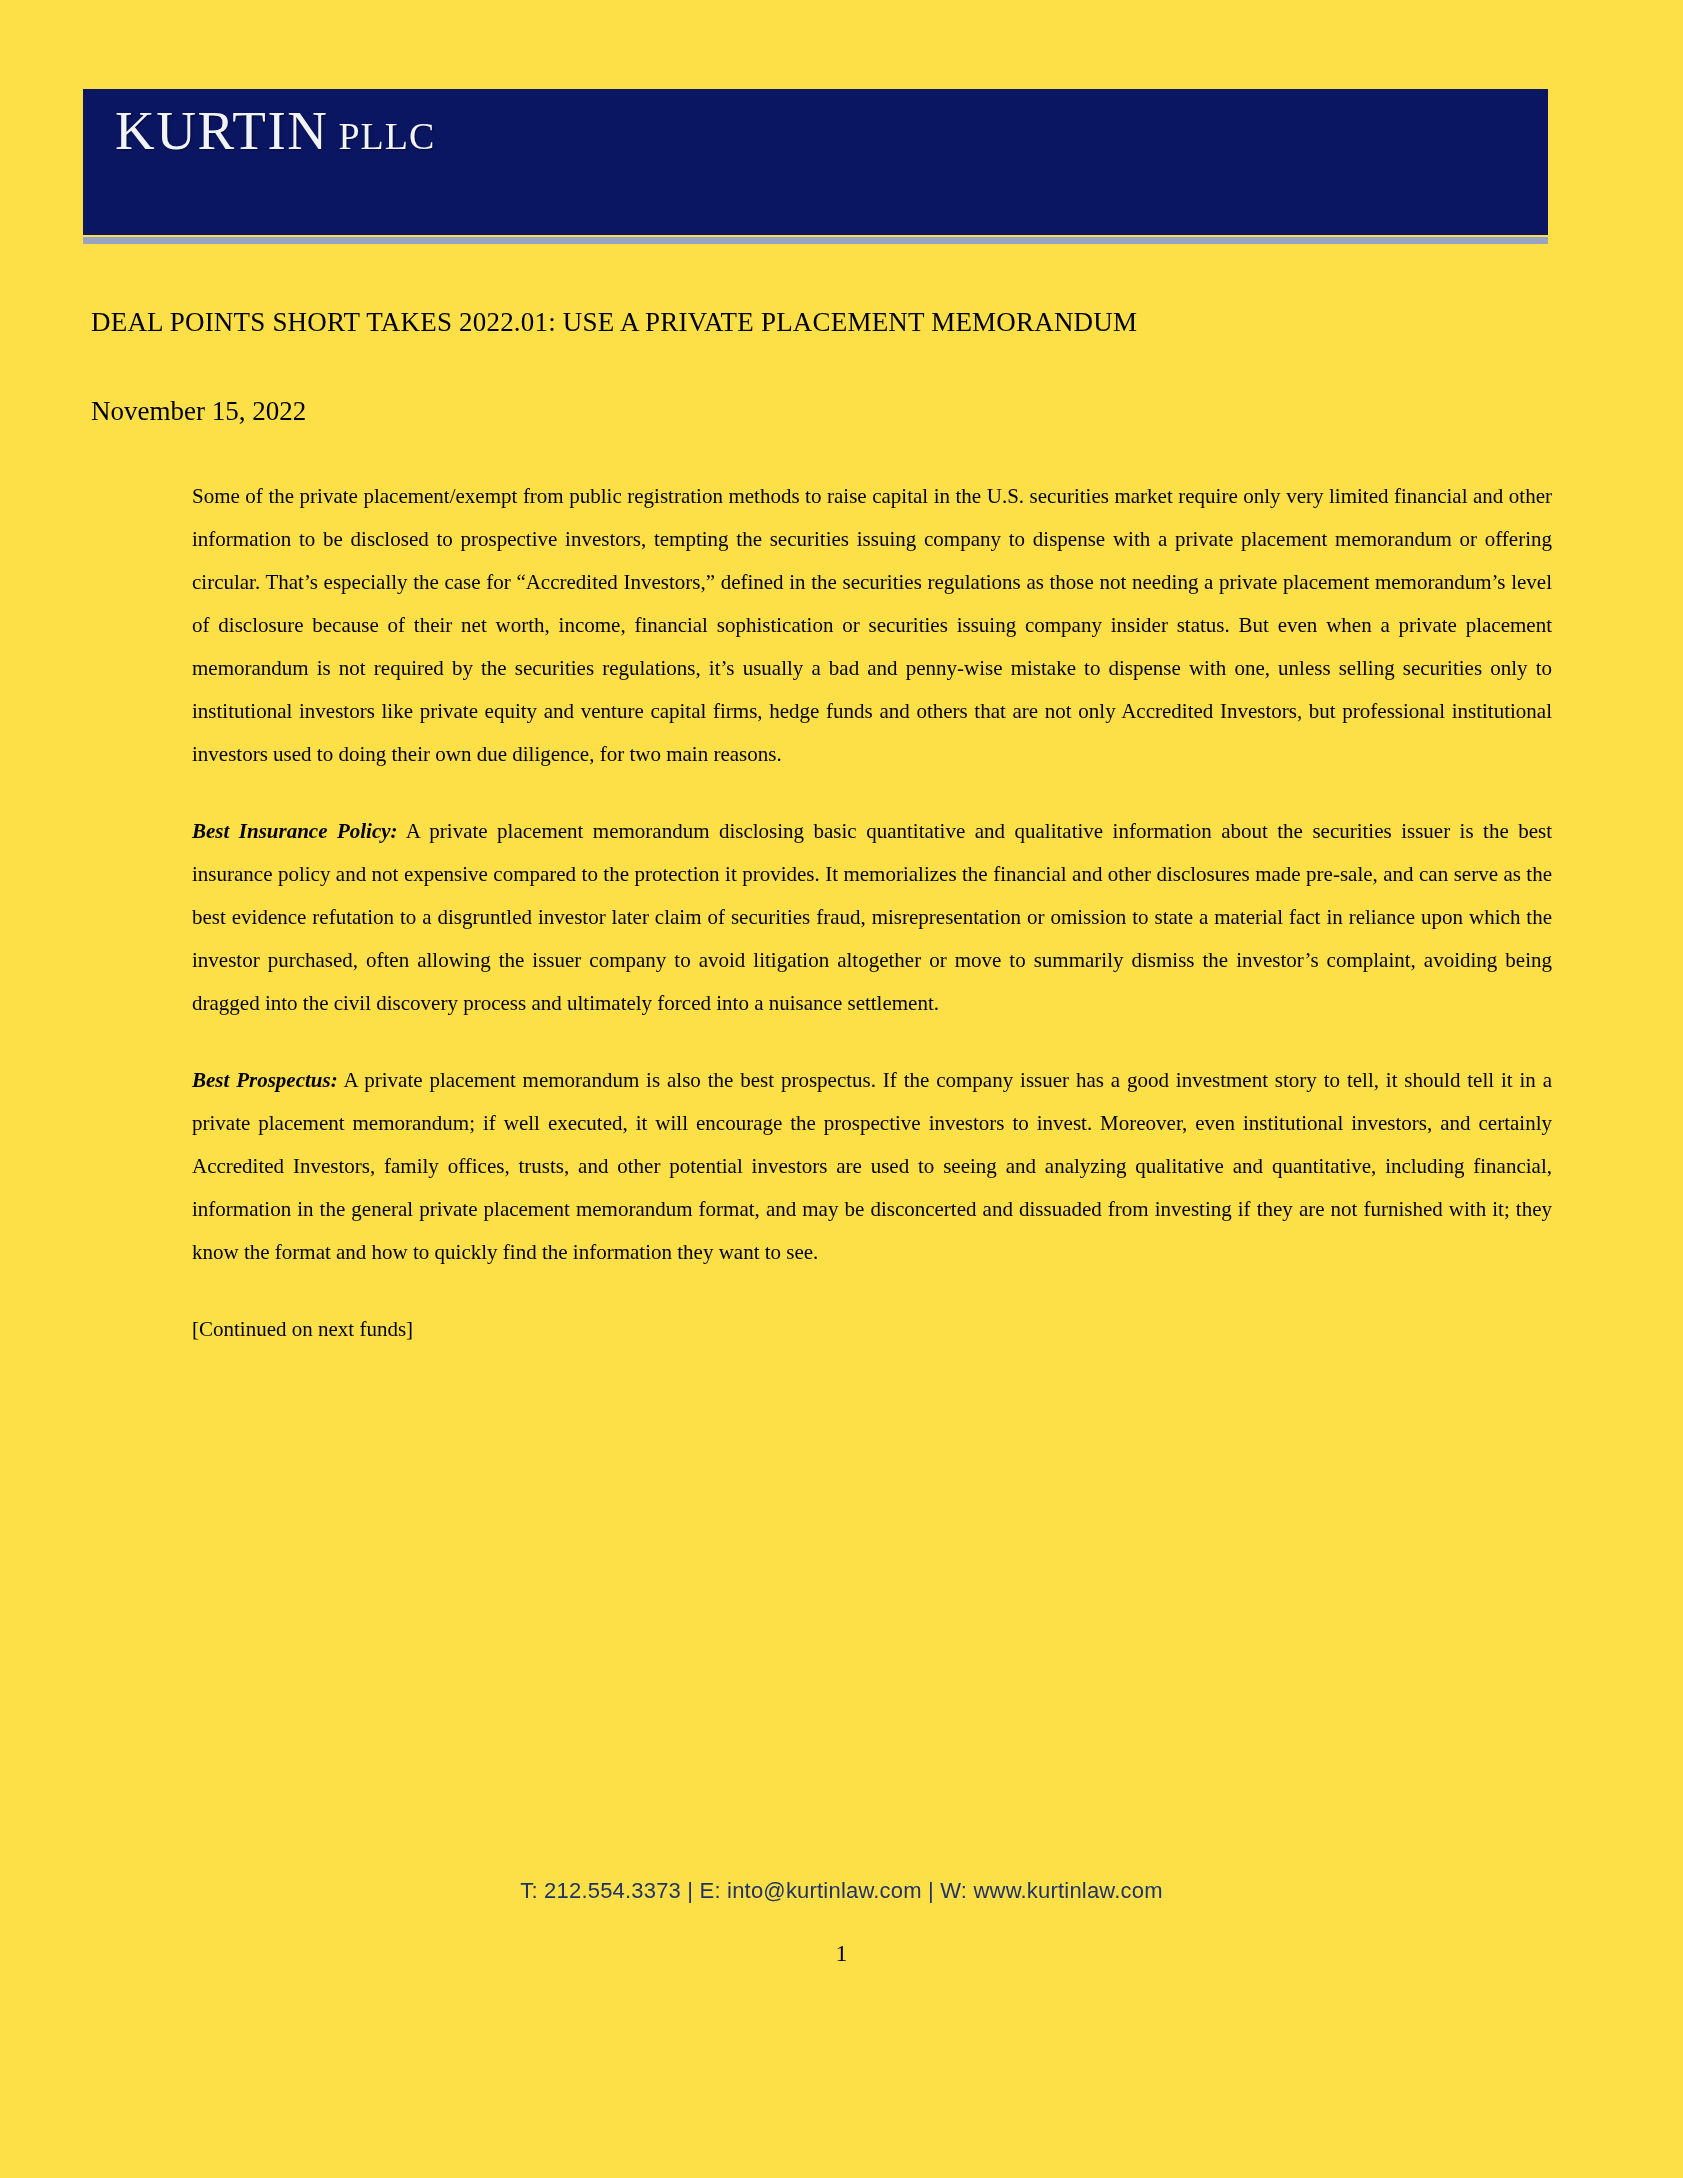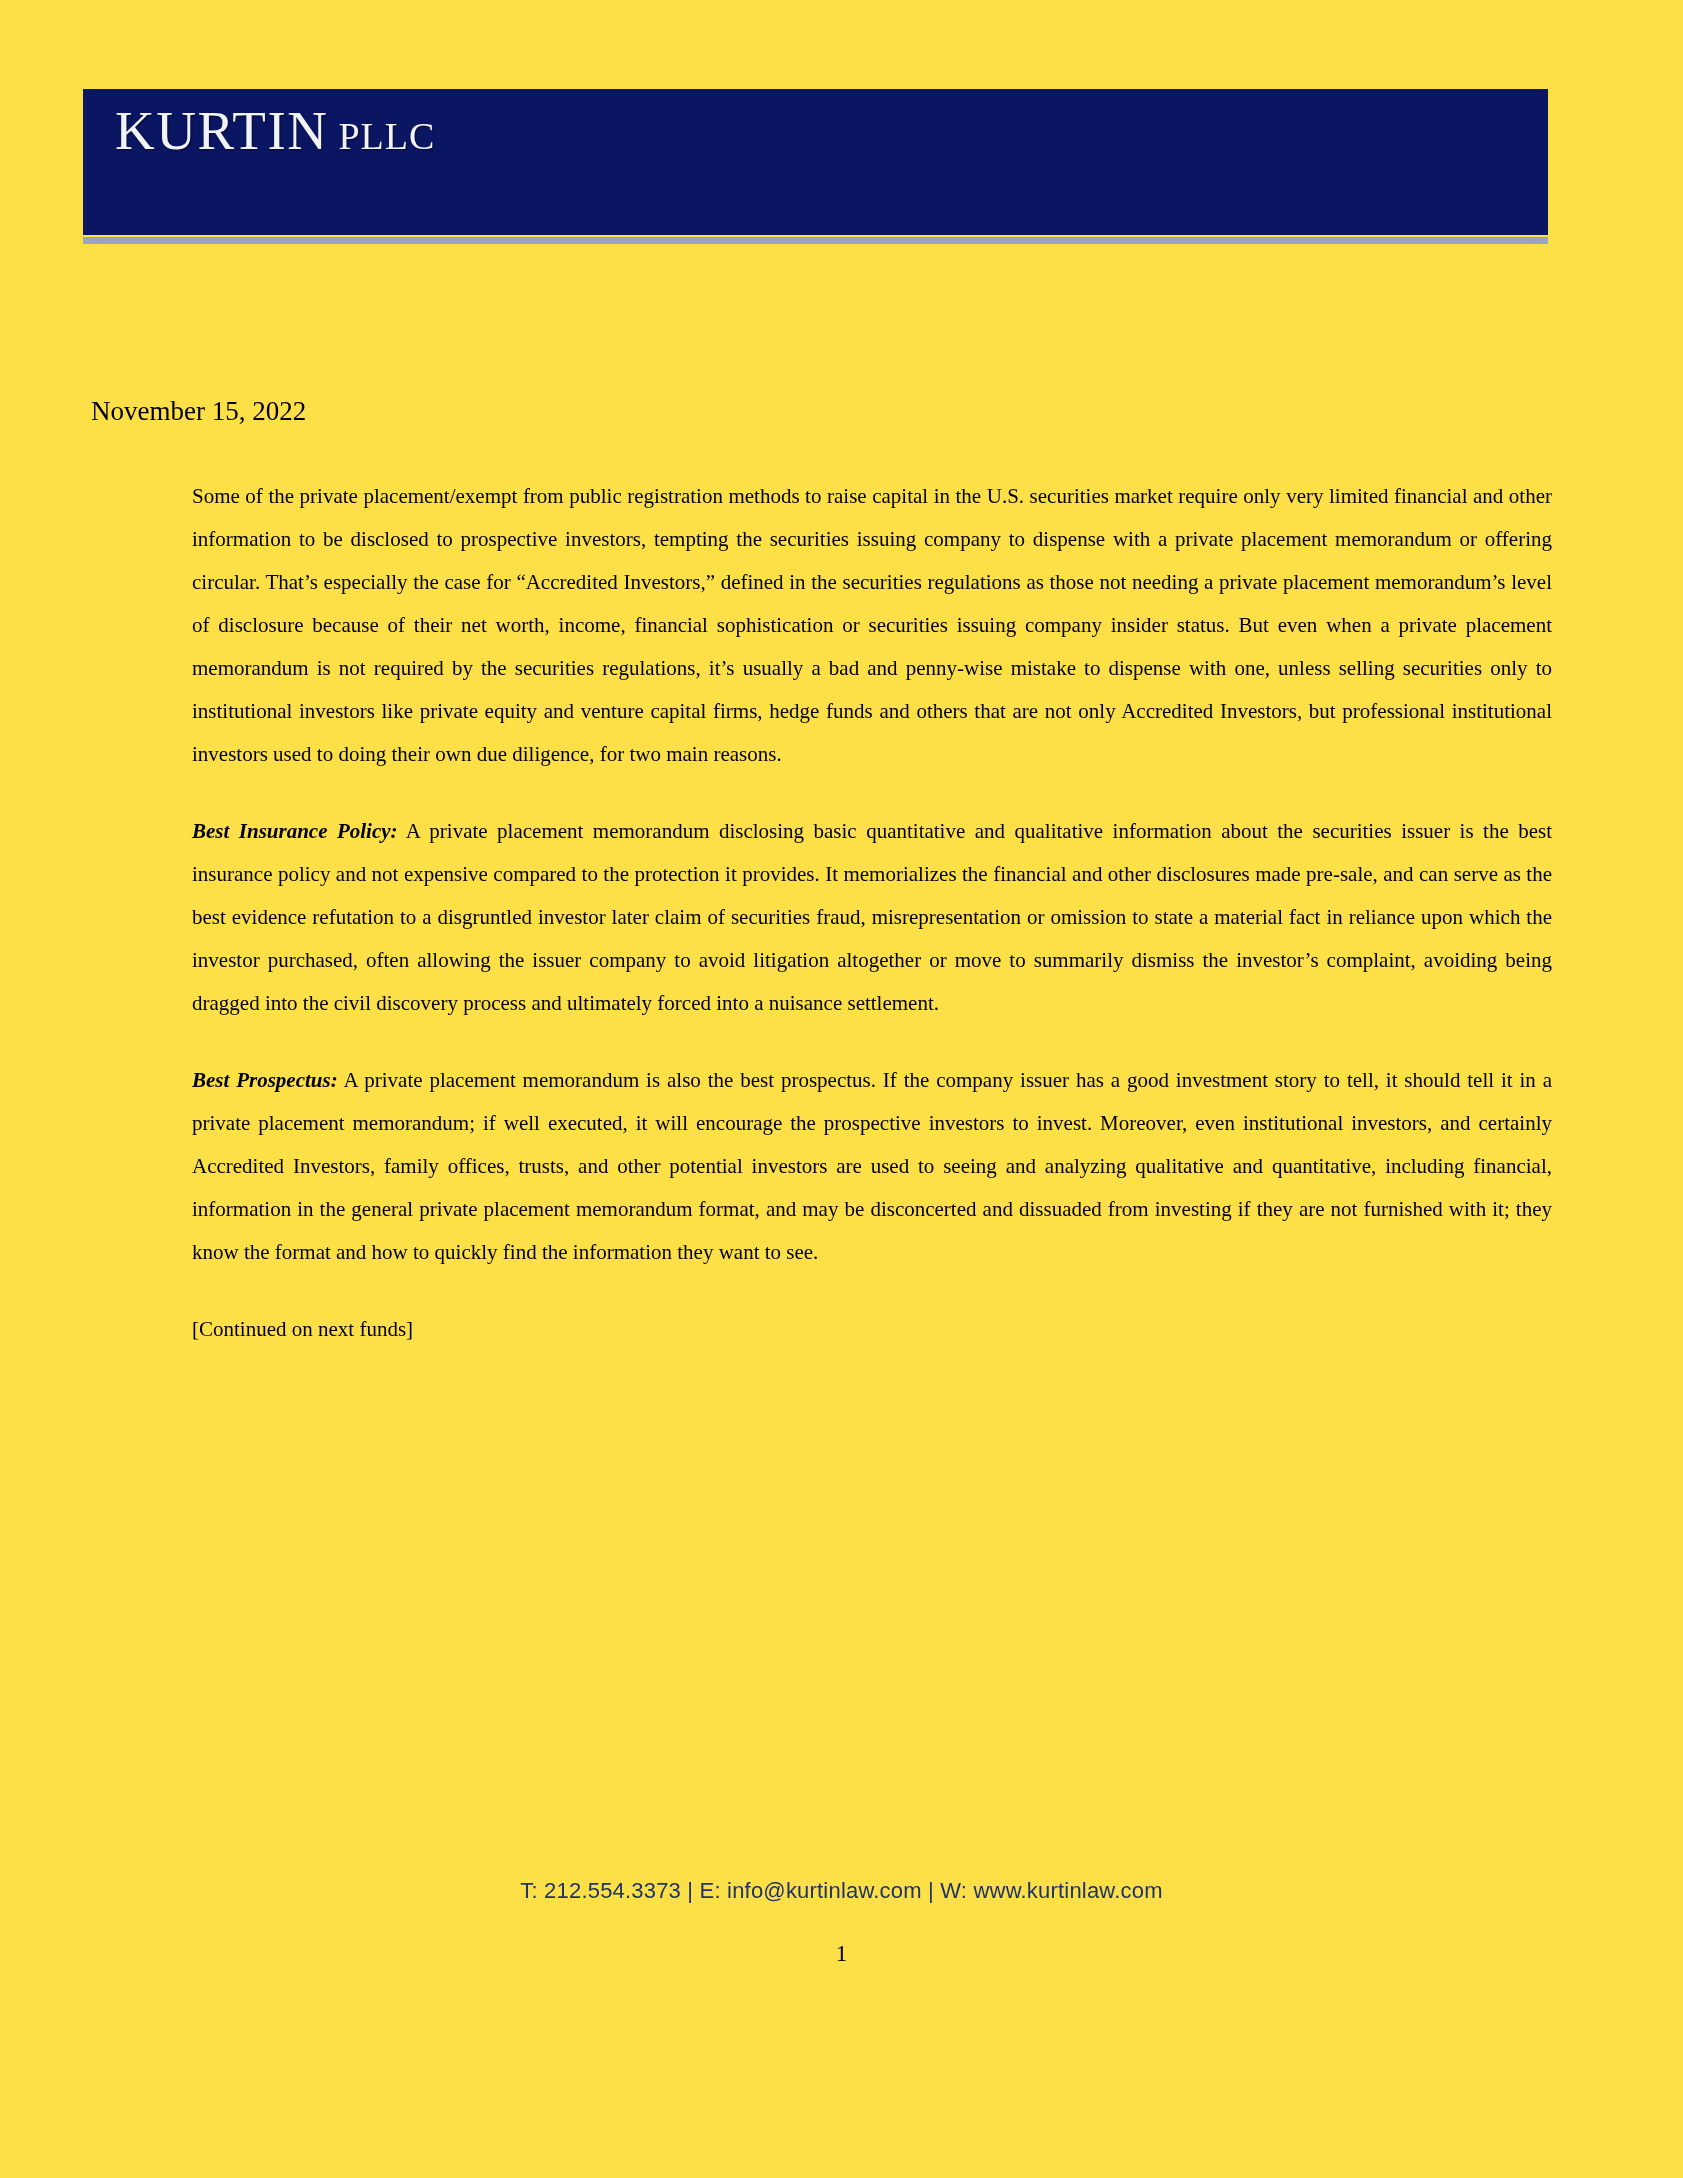--- a/index.html
+++ b/index.html
@@ -151,31 +151,32 @@
 
   <div class="letterhead">
     <div class="letterhead-inner">
       <div class="logo-firm">
         <span class="firm-name">KURTIN</span><span class="firm-suffix">PLLC</span>
       </div>
     </div>
   </div>
   <div class="letterhead-rule"></div>
 
+  <div class="doc-title">DEAL POINTS SHORT TAKES 2022.01:  USE A PRIVATE PLACEMENT MEMORANDUM</div>
   <div class="doc-date">November 15, 2022</div>
 
   <div class="body-col">
 
     <p class="para">Some of the private placement/exempt from public registration methods to raise capital in the U.S. securities market require only very limited financial and other information to be disclosed to prospective investors, tempting the securities issuing company to dispense with a private placement memorandum or offering circular.  That’s especially the case for “Accredited Investors,” defined in the securities regulations as those not needing a private placement memorandum’s level of disclosure because of their net worth, income, financial sophistication or securities issuing company insider status.  But even when a private placement memorandum is not required by the securities regulations, it’s usually a bad and penny-wise mistake to dispense with one, unless selling securities only to institutional investors like private equity and venture capital firms, hedge funds and others that are not only Accredited Investors, but professional institutional investors used to doing their own due diligence, for two main reasons.</p>
 
 
     <p class="para"><span class="lead-in">Best Insurance Policy:</span><span>  A private placement memorandum disclosing basic quantitative and qualitative information about the securities issuer is the best insurance policy and not expensive compared to the protection it provides.  It memorializes the financial and other disclosures made pre-sale, and can serve as the best evidence refutation to a disgruntled investor later claim of securities fraud, misrepresentation or omission to state a material fact in reliance upon which the investor purchased, often allowing the issuer company to avoid litigation altogether or move to summarily dismiss the investor’s complaint, avoiding being dragged into the civil discovery process and ultimately forced into a nuisance settlement.</span></p>
 
     <p class="para"><span class="lead-in">Best Prospectus:</span><span>  A private placement memorandum is also the best prospectus.  If the company issuer has a good investment story to tell, it should tell it in a private placement memorandum; if well executed, it will encourage the prospective investors to invest.  Moreover, even institutional investors, and certainly Accredited Investors, family offices, trusts, and other potential investors are used to seeing and analyzing qualitative and quantitative, including financial, information in the general private placement memorandum format, and may be disconcerted and dissuaded from investing if they are not furnished with it; they know the format and how to quickly find the information they want to see.</span></p>
 
     <p class="para plain-block">[Continued on next funds]</p>
   </div>
 
-  <div class="footer-contact">T: 212.554.3373 | E: info@kurtinlaw.com | W: www.kurtinlaw.com</div>
+  <div class="footer-contact">T: 212.554.3373 | E: into@kurtinlaw.com | W: www.kurtinlaw.com</div>
   <div class="footer-pagenum">1</div>
 
 </div>
 
 
 </body></html>

